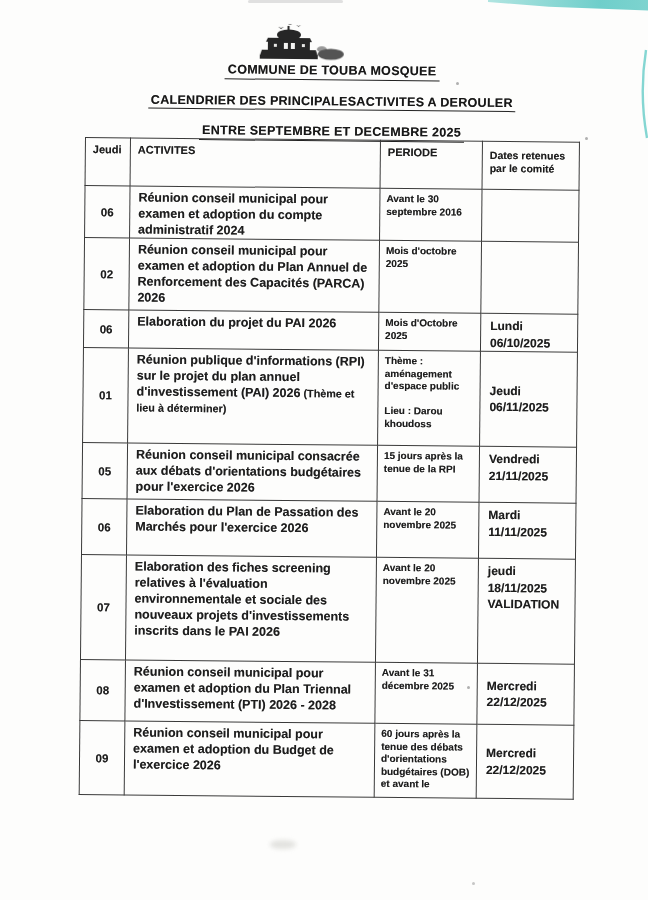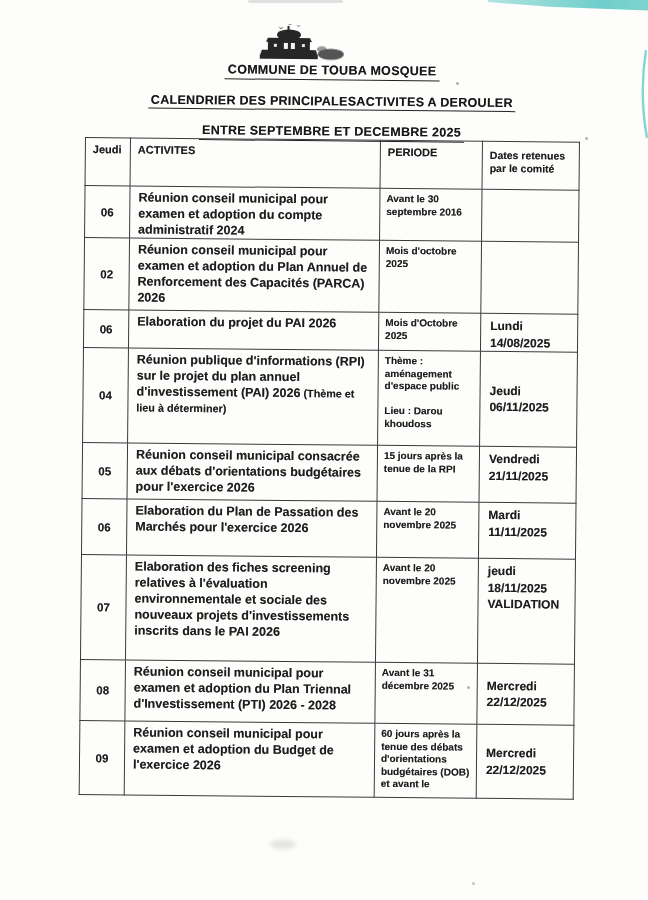--- a/index.html
+++ b/index.html
@@ -178,24 +178,24 @@
             <td class="periode">Mois d'octobre
 2025</td>
             <td class="date"></td>
           </tr>
           <tr style="height: 38px;">
             <td class="ordre">06</td>
             <td class="activity">Elaboration du projet du PAI 2026</td>
             <td class="periode">Mois d'Octobre
 2025</td>
             <td class="date vtop">Lundi
-14/08/2025</td>
+06/10/2025</td>
           </tr>
           <tr style="height: 95px;">
-            <td class="ordre">04</td>
+            <td class="ordre">01</td>
             <td class="activity">Réunion publique d'informations (RPI) sur le projet du plan annuel d'investissement (PAI) 2026<span class="note"> (Thème et lieu à déterminer)</span></td>
             <td class="periode">Thème :
 aménagement
 d'espace public
 
 Lieu : Darou
 khoudoss</td>
             <td class="date">Jeudi
 06/11/2025</td>
           </tr>

